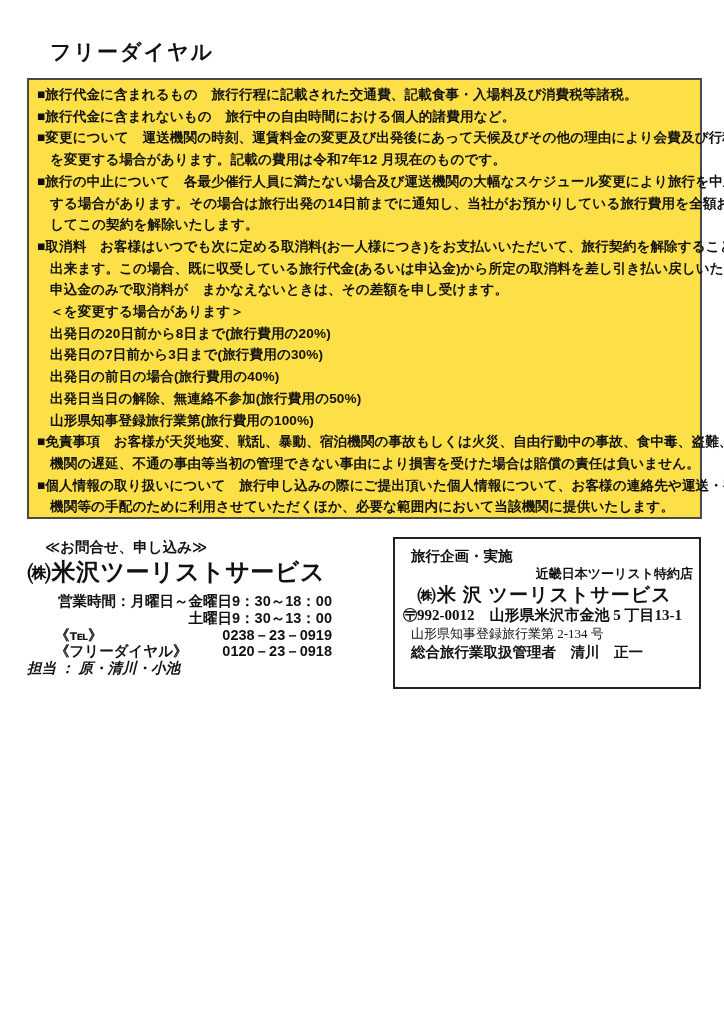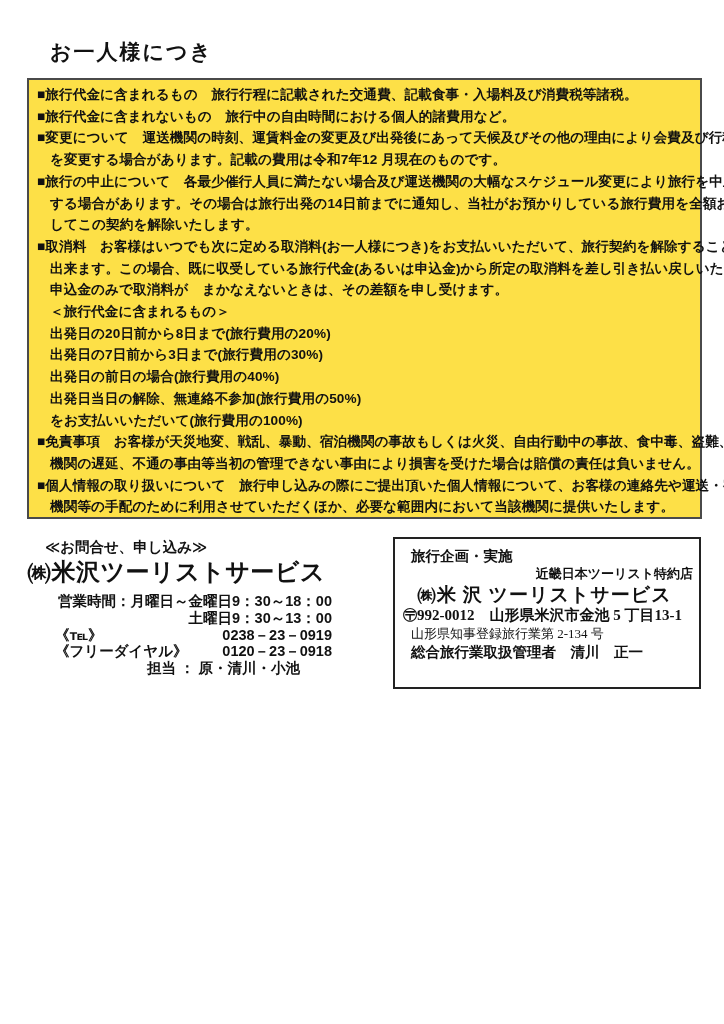--- a/index.html
+++ b/index.html
@@ -76,23 +76,24 @@
     font-size: 14.5px;
     font-weight: 700;
     line-height: 16.8px;
     white-space: nowrap;
   }
   .contact-row .lbl { padding-left: 28px; }
   .contact-staff {
     font-size: 14.5px;
     font-weight: 700;
     line-height: 16.8px;
-    text-align: right;
+    text-align: left;
     padding-right: 32px;
     white-space: nowrap;
+    font-style: italic;
   }
   .agency-box {
     position: absolute;
     left: 393px;
     top: 537px;
     width: 308px;
     height: 152px;
     border: 2px solid #222222;
     background: #ffffff;
     padding: 8px 6px 0 6px;
@@ -103,39 +104,39 @@
   .ag-company    { font-size: 19px;   font-weight: 700; line-height: 23px; padding-left: 16px; letter-spacing: 1px; white-space: nowrap; }
   .ag-address    { font-size: 15px; font-weight: 700; line-height: 18px; padding-left: 2px;  white-space: nowrap; }
   .ag-license    { font-size: 13px; font-weight: 400; line-height: 19px; padding-left: 10px; white-space: nowrap; }
   .ag-manager    { font-size: 14.5px; font-weight: 700; line-height: 19px; padding-left: 10px; white-space: nowrap; }
 </style>
 </head>
 <body>
 
 <div class="page">
 
-  <h1 class="title">お一人様につき</h1>
+  <h1 class="title">フリーダイヤル</h1>
 
   <div class="main-box">
     <div class="cond-line bullet">■旅行代金に含まれるもの　旅行行程に記載された交通費、記載食事・入場料及び消費税等諸税。</div>
     <div class="cond-line bullet">■旅行代金に含まれないもの　旅行中の自由時間における個人的諸費用など。</div>
     <div class="cond-line bullet">■変更について　運送機関の時刻、運賃料金の変更及び出発後にあって天候及びその他の理由により会費及び行程</div>
     <div class="cond-line cont">を変更する場合があります。記載の費用は令和7年12 月現在のものです。</div>
     <div class="cond-line bullet">■旅行の中止について　各最少催行人員に満たない場合及び運送機関の大幅なスケジュール変更により旅行を中止</div>
     <div class="cond-line cont">する場合があります。その場合は旅行出発の14日前までに通知し、当社がお預かりしている旅行費用を全額お返し</div>
     <div class="cond-line cont">してこの契約を解除いたします。</div>
     <div class="cond-line bullet">■取消料　お客様はいつでも次に定める取消料(お一人様につき)をお支払いいただいて、旅行契約を解除することが</div>
     <div class="cond-line cont">出来ます。この場合、既に収受している旅行代金(あるいは申込金)から所定の取消料を差し引き払い戻しいたします。</div>
     <div class="cond-line cont">申込金のみで取消料が　まかなえないときは、その差額を申し受けます。</div>
-    <div class="cond-line cont">＜旅行代金に含まれるもの＞</div>
+    <div class="cond-line cont">＜を変更する場合があります＞</div>
     <div class="cond-line cont">出発日の20日前から8日まで(旅行費用の20%)</div>
     <div class="cond-line cont">出発日の7日前から3日まで(旅行費用の30%)</div>
     <div class="cond-line cont">出発日の前日の場合(旅行費用の40%)</div>
     <div class="cond-line cont">出発日当日の解除、無連絡不参加(旅行費用の50%)</div>
-    <div class="cond-line cont">をお支払いいただいて(旅行費用の100%)</div>
+    <div class="cond-line cont">山形県知事登録旅行業第(旅行費用の100%)</div>
     <div class="cond-line bullet">■免責事項　お客様が天災地変、戦乱、暴動、宿泊機関の事故もしくは火災、自由行動中の事故、食中毒、盗難、運送</div>
     <div class="cond-line cont">機関の遅延、不通の事由等当初の管理できない事由により損害を受けた場合は賠償の責任は負いません。</div>
     <div class="cond-line bullet">■個人情報の取り扱いについて　旅行申し込みの際にご提出頂いた個人情報について、お客様の連絡先や運送・宿泊</div>
     <div class="cond-line cont">機関等の手配のために利用させていただくほか、必要な範囲内において当該機関に提供いたします。</div>
   </div>
 
   <div class="contact">
     <div class="contact-header">≪お問合せ、申し込み≫</div>
     <div class="contact-company">㈱米沢ツーリストサービス</div>
     <div class="contact-line first">営業時間：月曜日～金曜日9：30～18：00</div>

